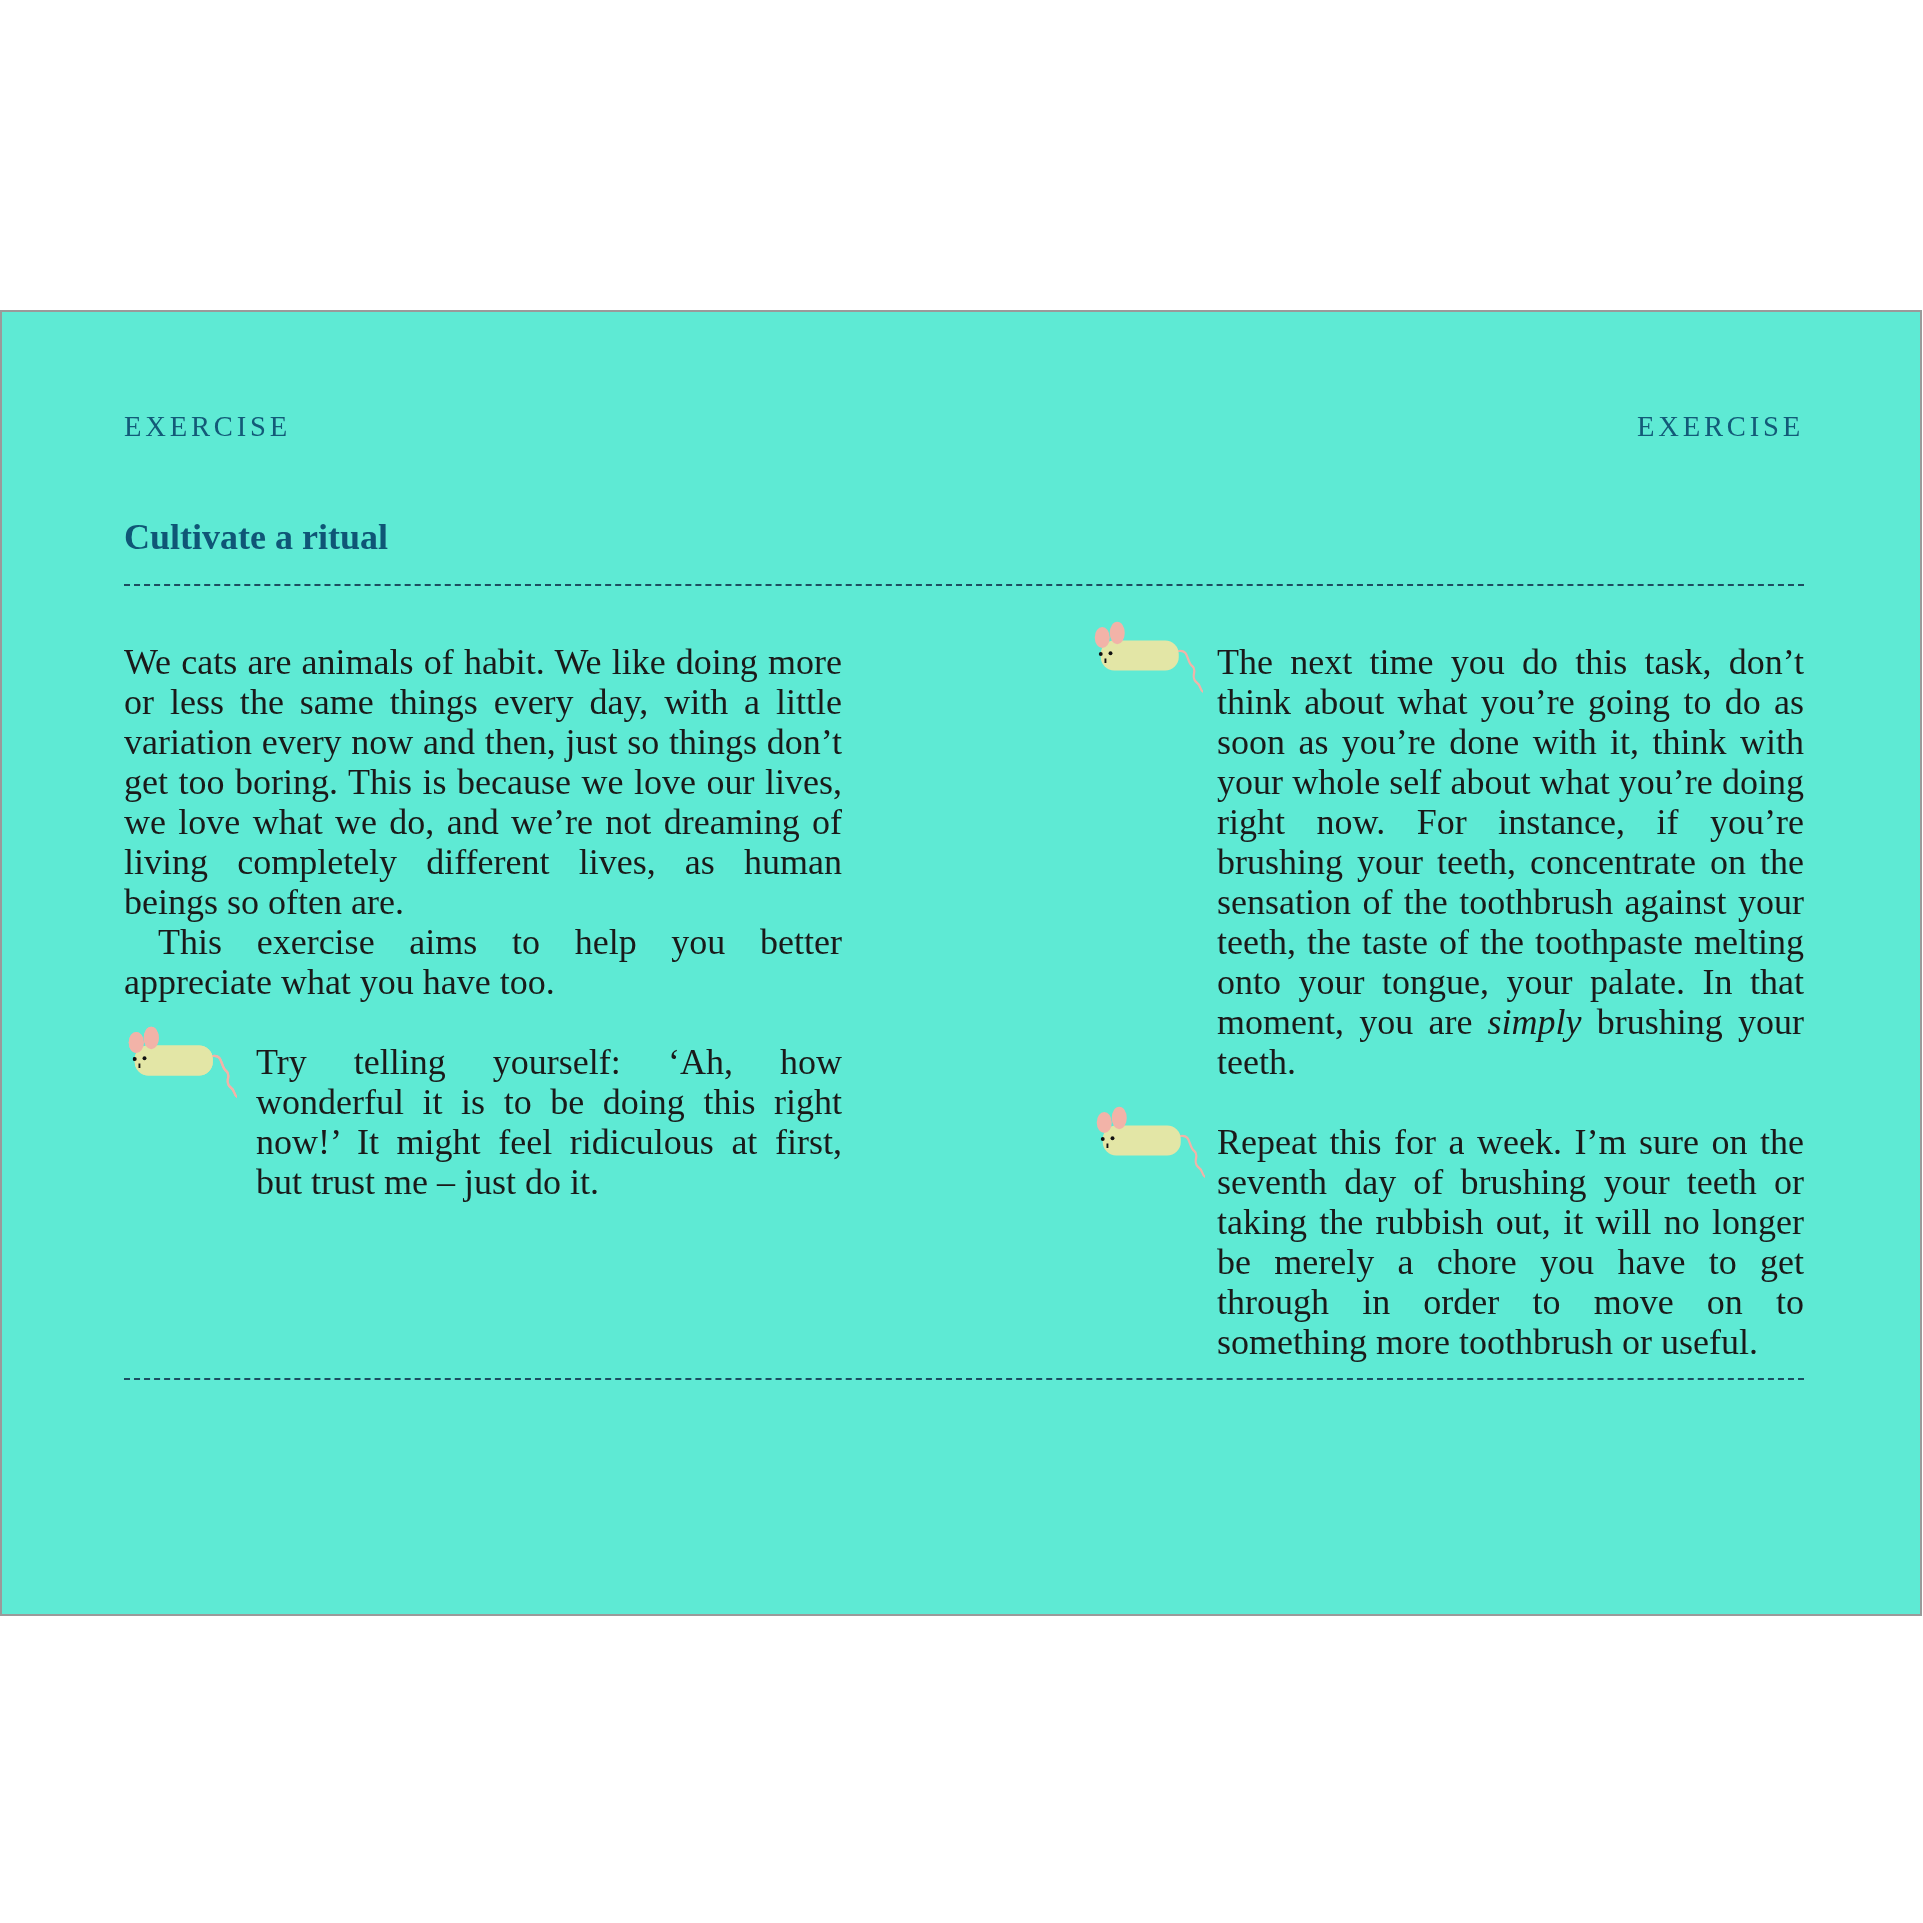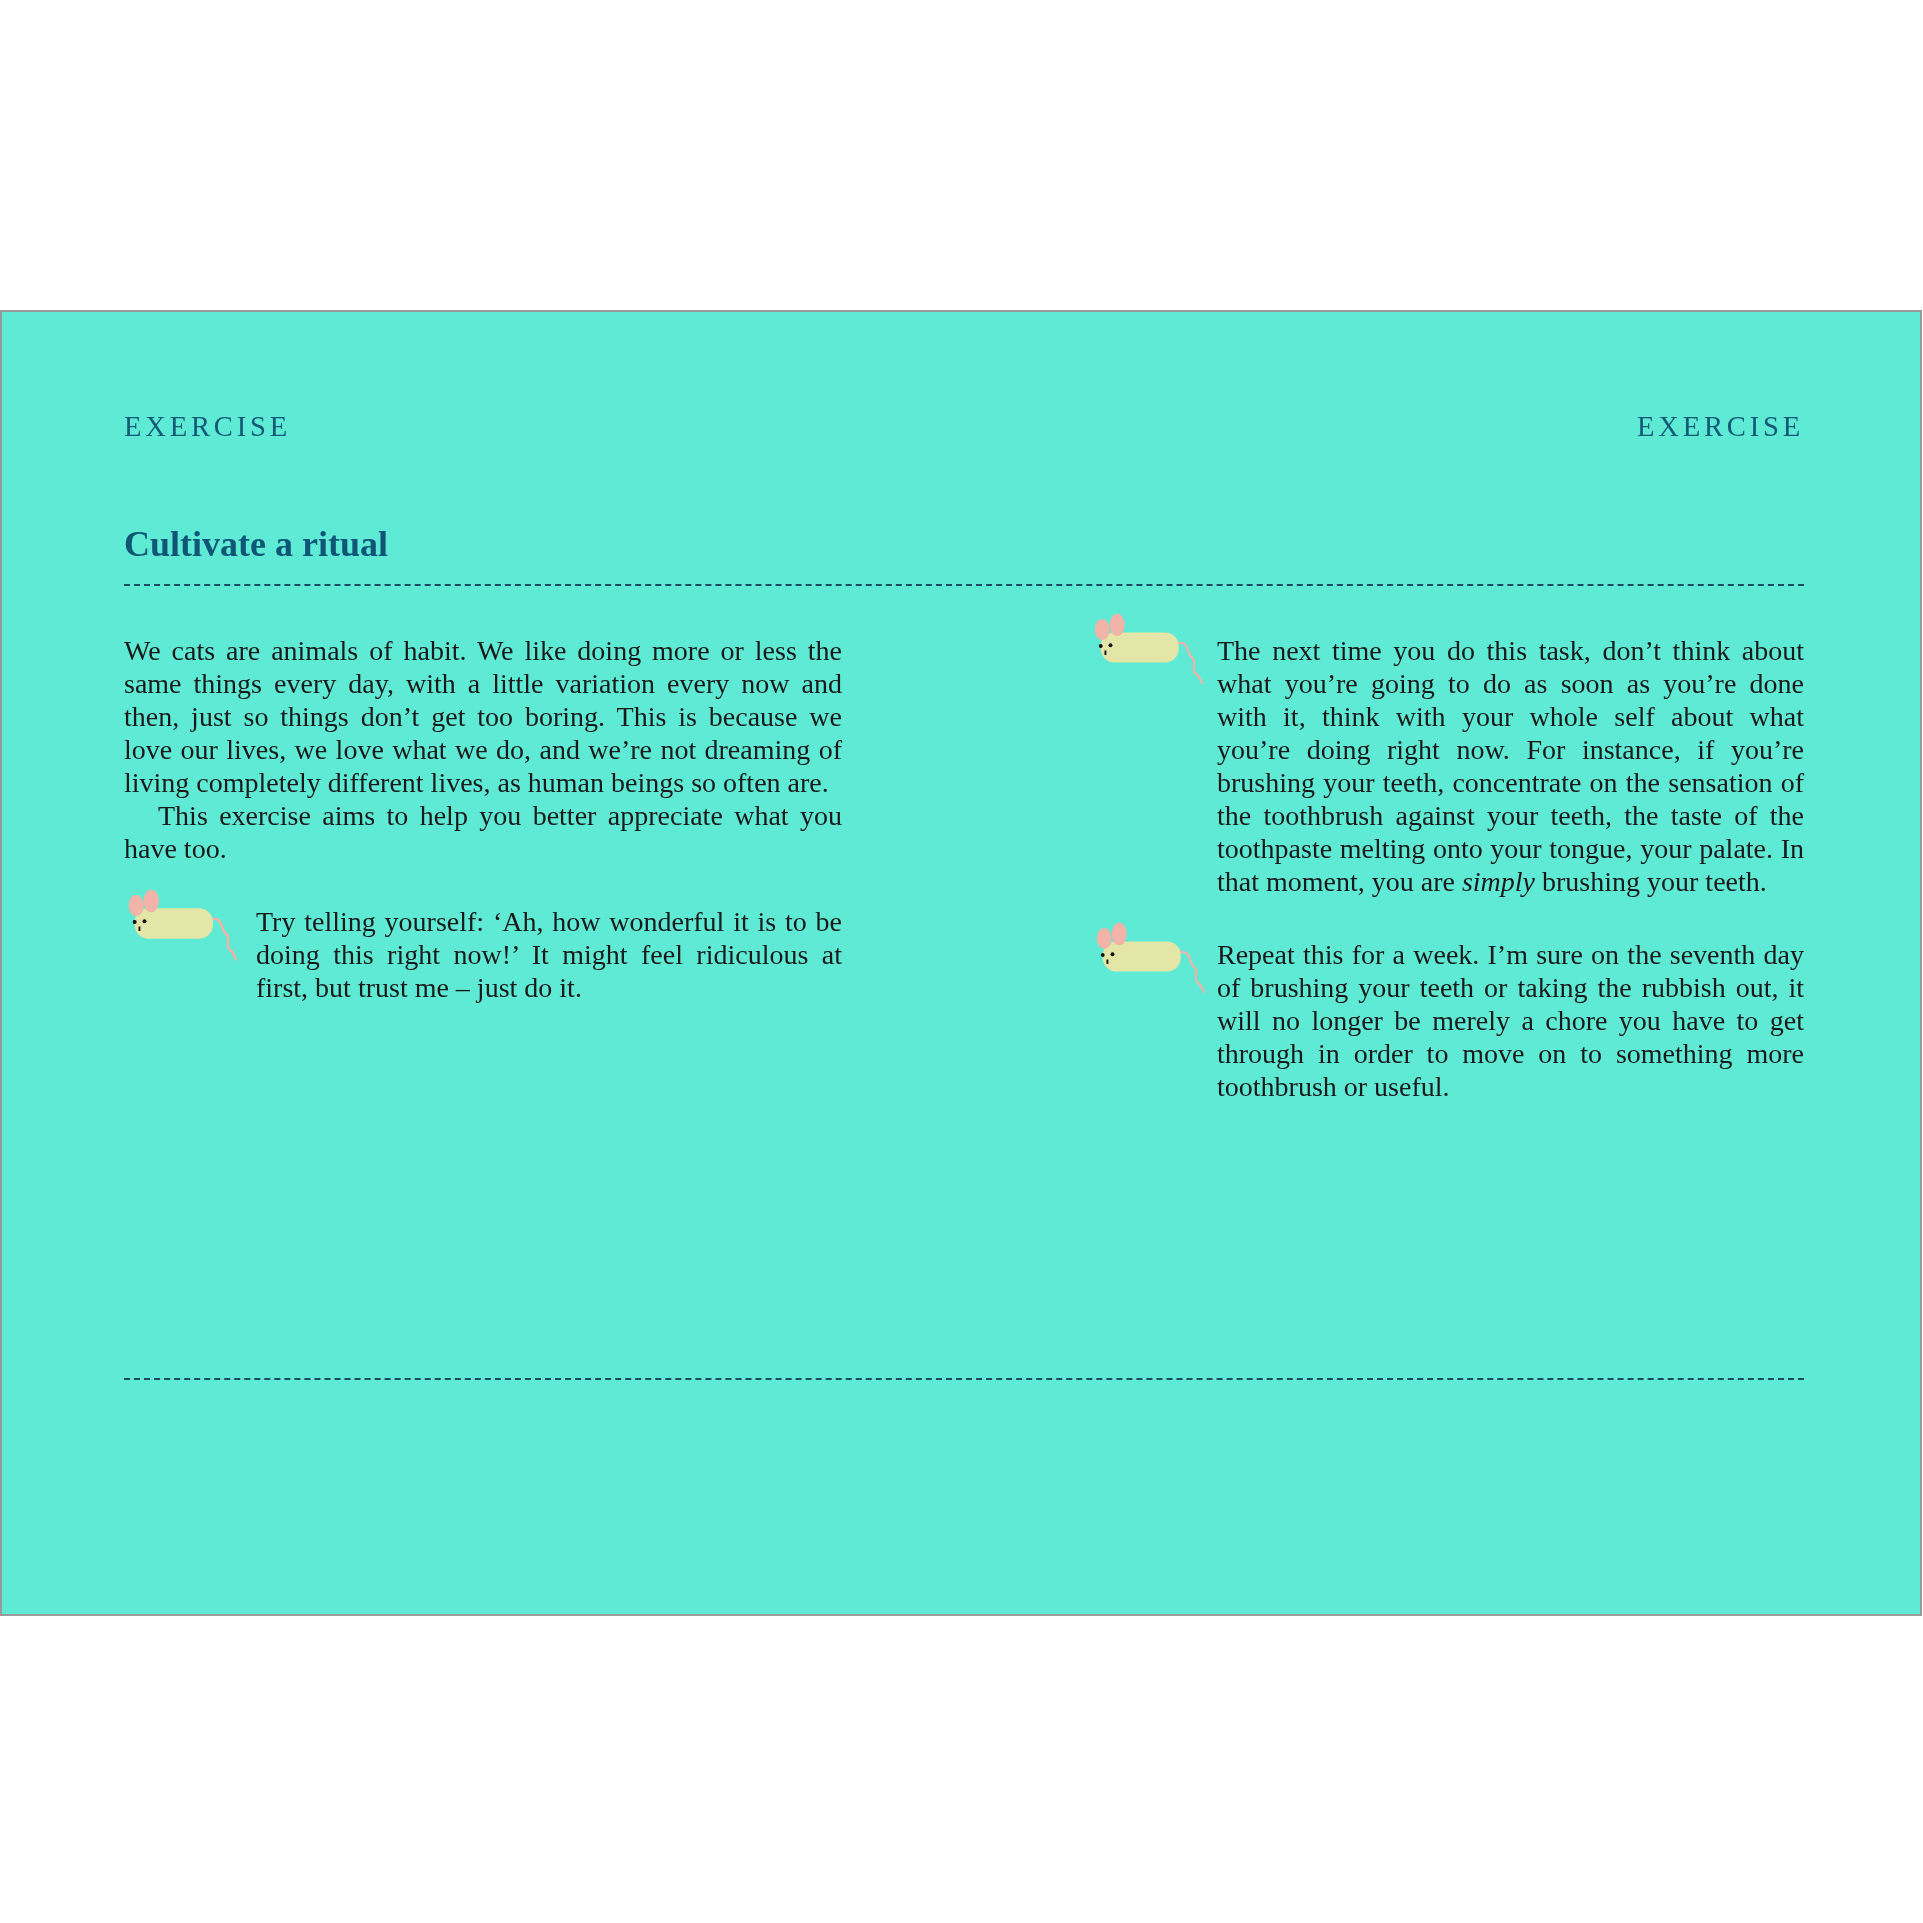--- a/index.html
+++ b/index.html
@@ -30,42 +30,42 @@
       font-size: 28.6px;
       letter-spacing: 3.8px;
       color: #135a78;
       font-weight: normal;
     }
     .running-head.left { left: 122px; }
     .running-head.right { right: 116px; }
     .title {
       position: absolute;
       left: 122px;
-      top: 211px;
+      top: 204px;
       margin: 0;
       font-family: "Liberation Serif", "DejaVu Serif", serif;
       font-weight: bold;
       font-size: 36px;
       color: #0f5676;
     }
     .rule {
       position: absolute;
       left: 122px;
       width: 1680px;
       height: 0;
       border-top: 2.3px dashed #1d4c60;
     }
     .rule.top { top: 272px; }
     .rule.bottom { top: 1066px; }
     .col {
       position: absolute;
-      top: 322px;
+      top: 330px;
       width: 718px;
-      font-size: 28px;
-      line-height: 33px;
+      font-size: 36px;
+      line-height: 40px;
       color: #1a1a1a;
       text-align: justify;
     }
     .col.left { left: 122px; }
     .col.right { left: 1090px; width: 712px; }
     .para { margin: 0; }
     .para.indent { text-indent: 34px; font-family: Liberation Serif, serif; }
     .bullet {
       position: relative;
       padding-left: 132px;

